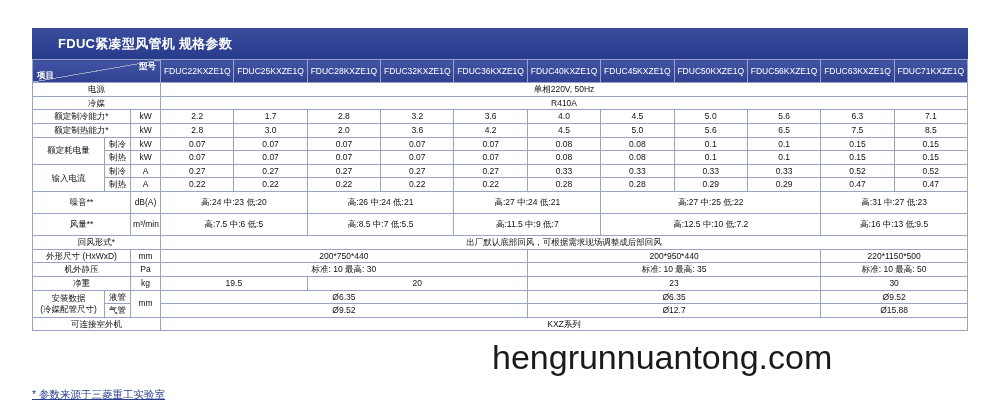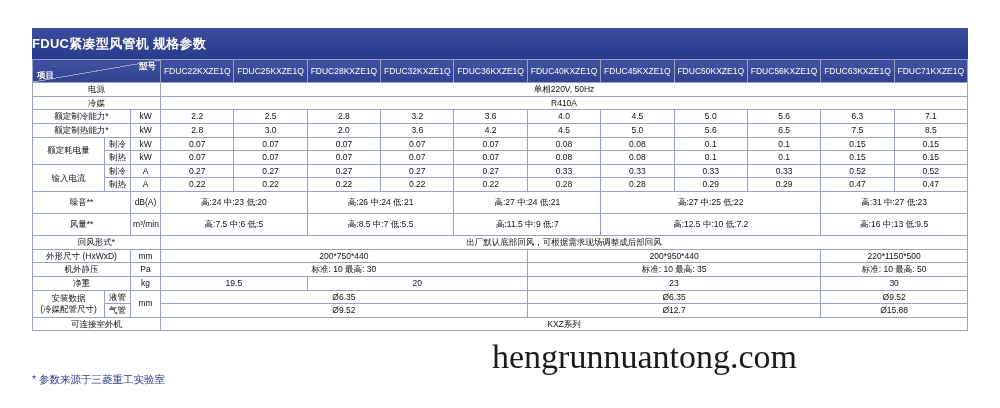--- a/index.html
+++ b/index.html
@@ -19,21 +19,21 @@
     left: 32px;
     top: 28px;
     width: 936px;
   }
   .title-bar {
     background: #2c3e8f;
     background: linear-gradient(to bottom, #3b4c9c 0%, #273b8c 100%);
     color: #ffffff;
     font-size: 13px;
     font-weight: bold;
-    padding: 7px 10px 6px 0;
+    padding: 7px 10px 6px 26px;
     letter-spacing: 0.3px;
   }
   table.spec {
     border-collapse: collapse;
     width: 100%;
     table-layout: fixed;
     font-size: 8.5px;
     color: #111111;
   }
   table.spec td, table.spec th {
@@ -96,31 +96,32 @@
     font-size: 8px;
     color: #111111;
     line-height: 1.5;
     padding: 4px 2px 0 4px;
   }
   .notes div { white-space: nowrap; }
   .notes .indent { padding-left: 28px; }
   .footnote {
     position: absolute;
     left: 32px;
-    top: 373px;
+    top: 388px;
     font-size: 10.5px;
     color: #2c3e8f;
+    text-decoration: underline;
   }
   .watermark {
     position: absolute;
     left: 492px;
     top: 338px;
     font-size: 34px;
     color: #1a1a1a;
-    font-family: Liberation Serif, serif;
+    font-family: Liberation Sans, sans-serif;
     white-space: nowrap;
     letter-spacing: 0px;
   }
 </style>
 </head>
 <body>
 
 <div class="sheet">
 
   <div class="title-bar">FDUC紧凑型风管机 规格参数</div>
@@ -170,21 +171,21 @@
 
       <tr>
         <td colspan="3" class="cell-item">冷媒</td>
         <td colspan="11">R410A</td>
       </tr>
 
       <tr>
         <td colspan="2" class="cell-item">额定制冷能力*</td>
         <td>kW</td>
         <td>2.2</td>
-        <td>2.5</td>
+        <td>1.7</td>
         <td>2.8</td>
         <td>3.2</td>
         <td>3.6</td>
         <td>4.0</td>
         <td>4.5</td>
         <td>5.0</td>
         <td>5.6</td>
         <td>6.3</td>
         <td>7.1</td>
       </tr>

